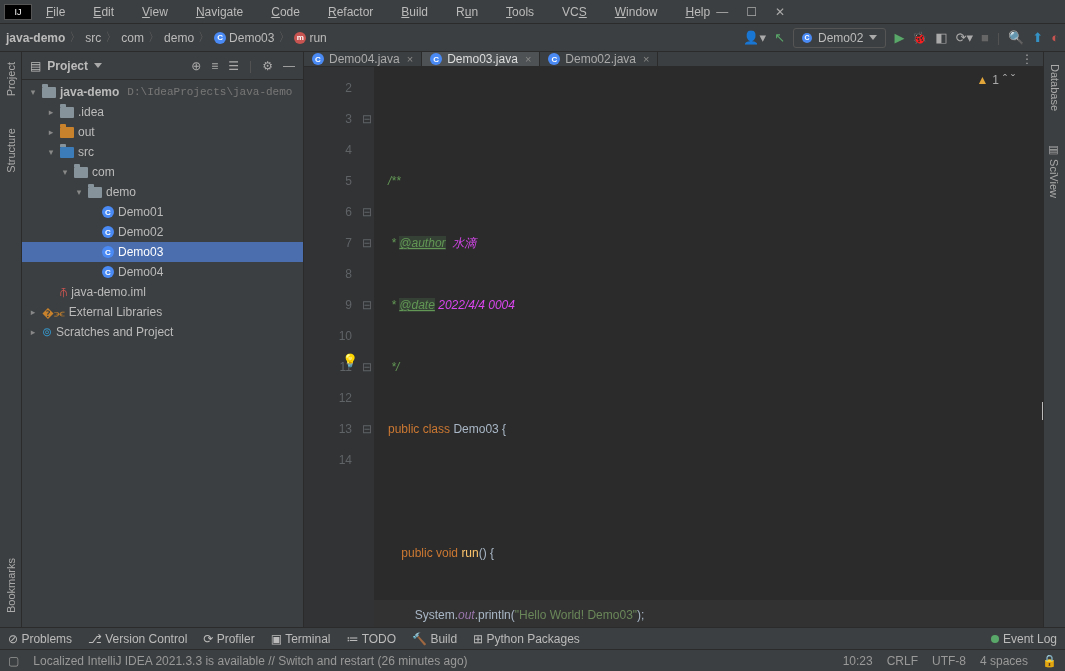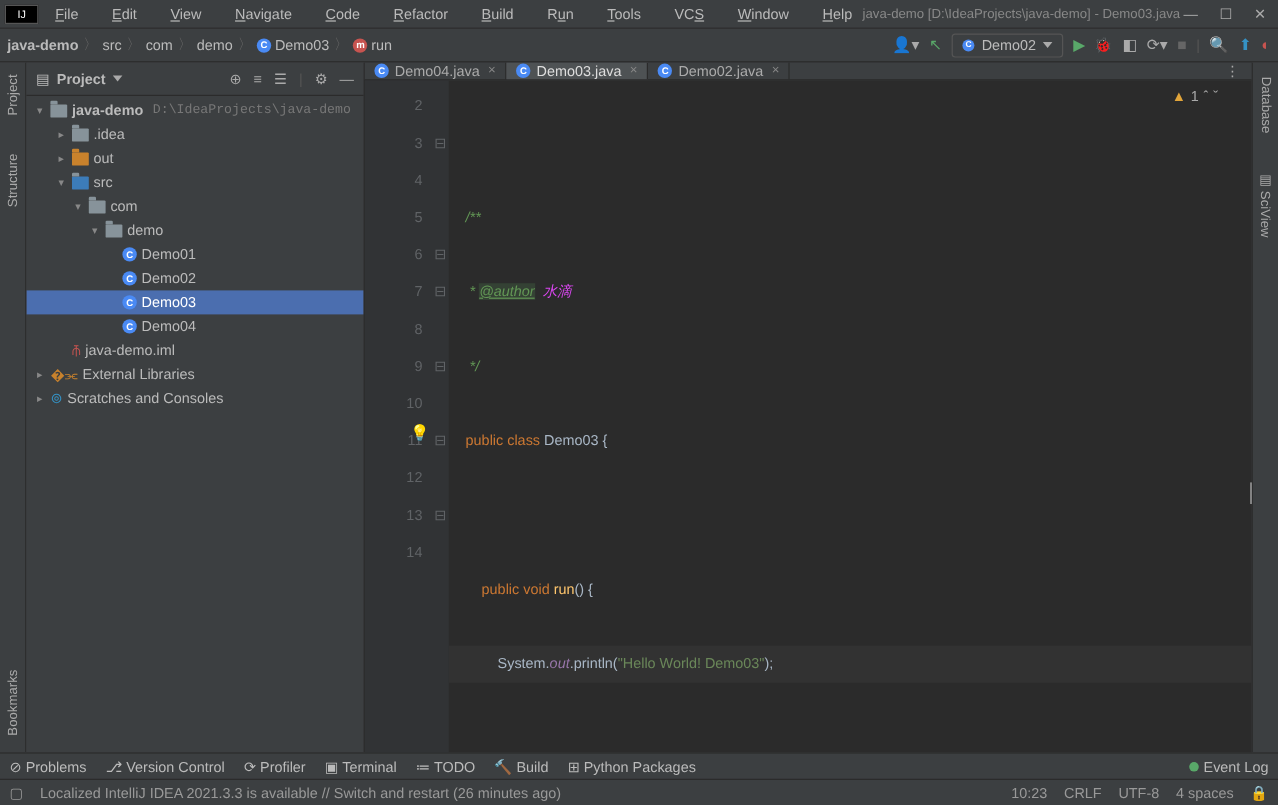--- a/index.html
+++ b/index.html
@@ -86,21 +86,20 @@
     <span><u>N</u>avigate</span>
     <span><u>C</u>ode</span>
     <span><u>R</u>efactor</span>
     <span><u>B</u>uild</span>
     <span>R<u>u</u>n</span>
     <span><u>T</u>ools</span>
     <span>VC<u>S</u></span>
     <span><u>W</u>indow</span>
     <span><u>H</u>elp</span>
   </div>
-  <div class="title-text">java-demo [D:\IdeaProjects\java-demo] - Demo03.java</div>
   <div class="win-controls">
     <span>—</span>
     <span>☐</span>
     <span>✕</span>
   </div>
 </div>
 
 <div class="navbar">
   <div class="breadcrumb">
     <span class="chip">
@@ -228,21 +227,21 @@
           <span>java-demo.iml</span>
         </div>
       <div class="tree-row">
           <span class="arrow">▸</span>
           <span style="color:#c9822c">�⫘</span>
           <span>External Libraries</span>
         </div>
       <div class="tree-row">
           <span class="arrow">▸</span>
           <span style="color:#3592c4">⊚</span>
-          <span>Scratches and Consoles</span>
+          <span>Scratches and Project</span>
         </div>
     </div>
   </div>
 
   <div class="editor-area">
     <div class="tabs">
       <div class="tab">
           <span class="circ c">C</span>
           <span>Demo04.java</span>
           <span class="close-x">×</span>
@@ -287,20 +286,21 @@
           <div>&nbsp;</div>
           <div>⊟</div>
           <div>&nbsp;</div>
           <div>⊟</div>
           <div>&nbsp;</div>
       </div>
       <div class="code">
 <div class="line">&nbsp;</div>
 <div class="line"><span class="doc">/**</span></div>
 <div class="line"><span class="doc"> * </span><span class="doctag">@author</span><span class="com">  水滴</span></div>
+<div class="line"><span class="doc"> * </span><span class="doctag">@date</span><span class="com"> 2022/4/4 0004</span></div>
 <div class="line"><span class="doc"> */</span></div>
 <div class="line"><span class="kw">public class </span><span>Demo03 {</span></div>
 <div class="line">&nbsp;</div>
 <div class="line"><span class="kw">    public void </span><span class="fn">run</span><span>() {</span></div>
 <div class="line hl"><span>        System.</span><span class="field">out</span><span>.println(</span><span class="str">"Hello World! Demo03"</span><span>);</span></div>
 
 
 
 
       </div>

